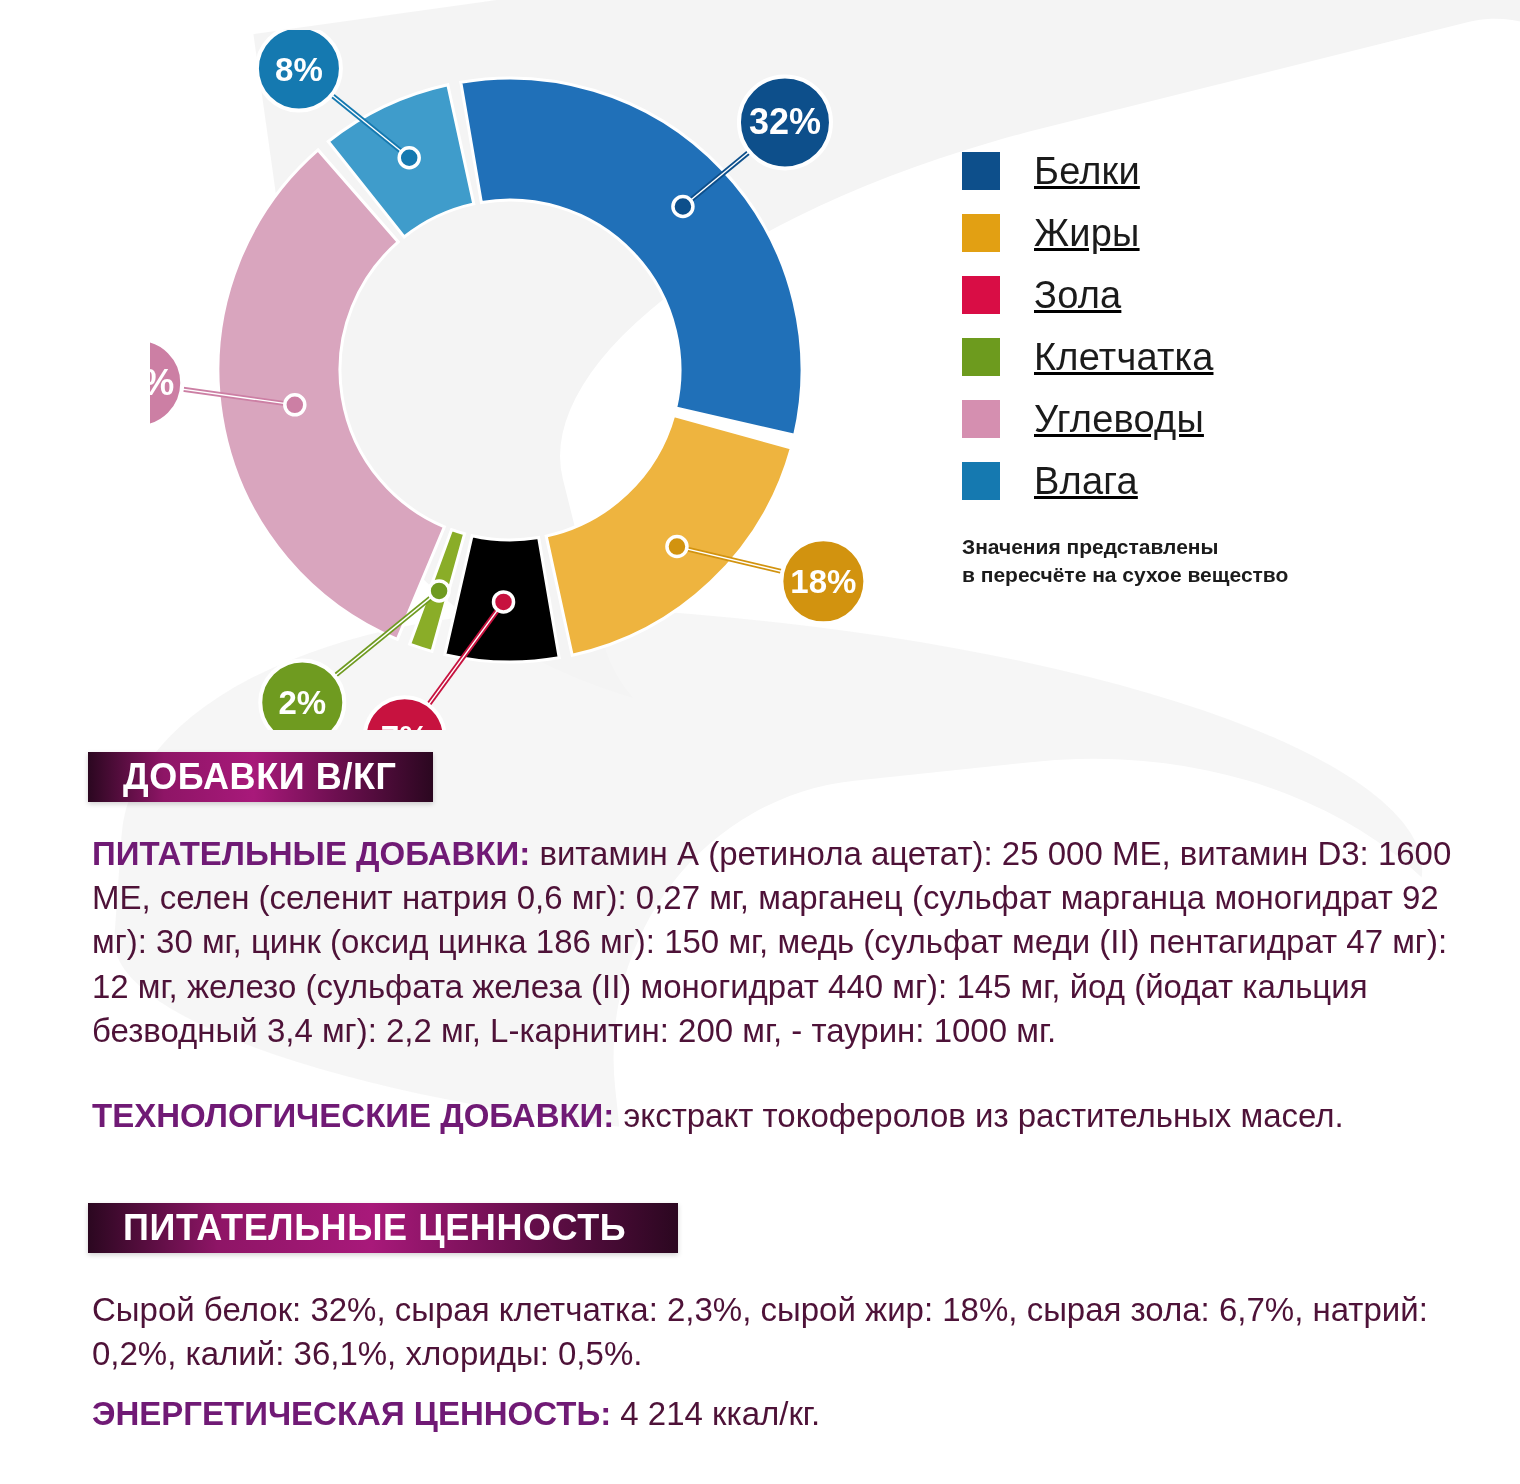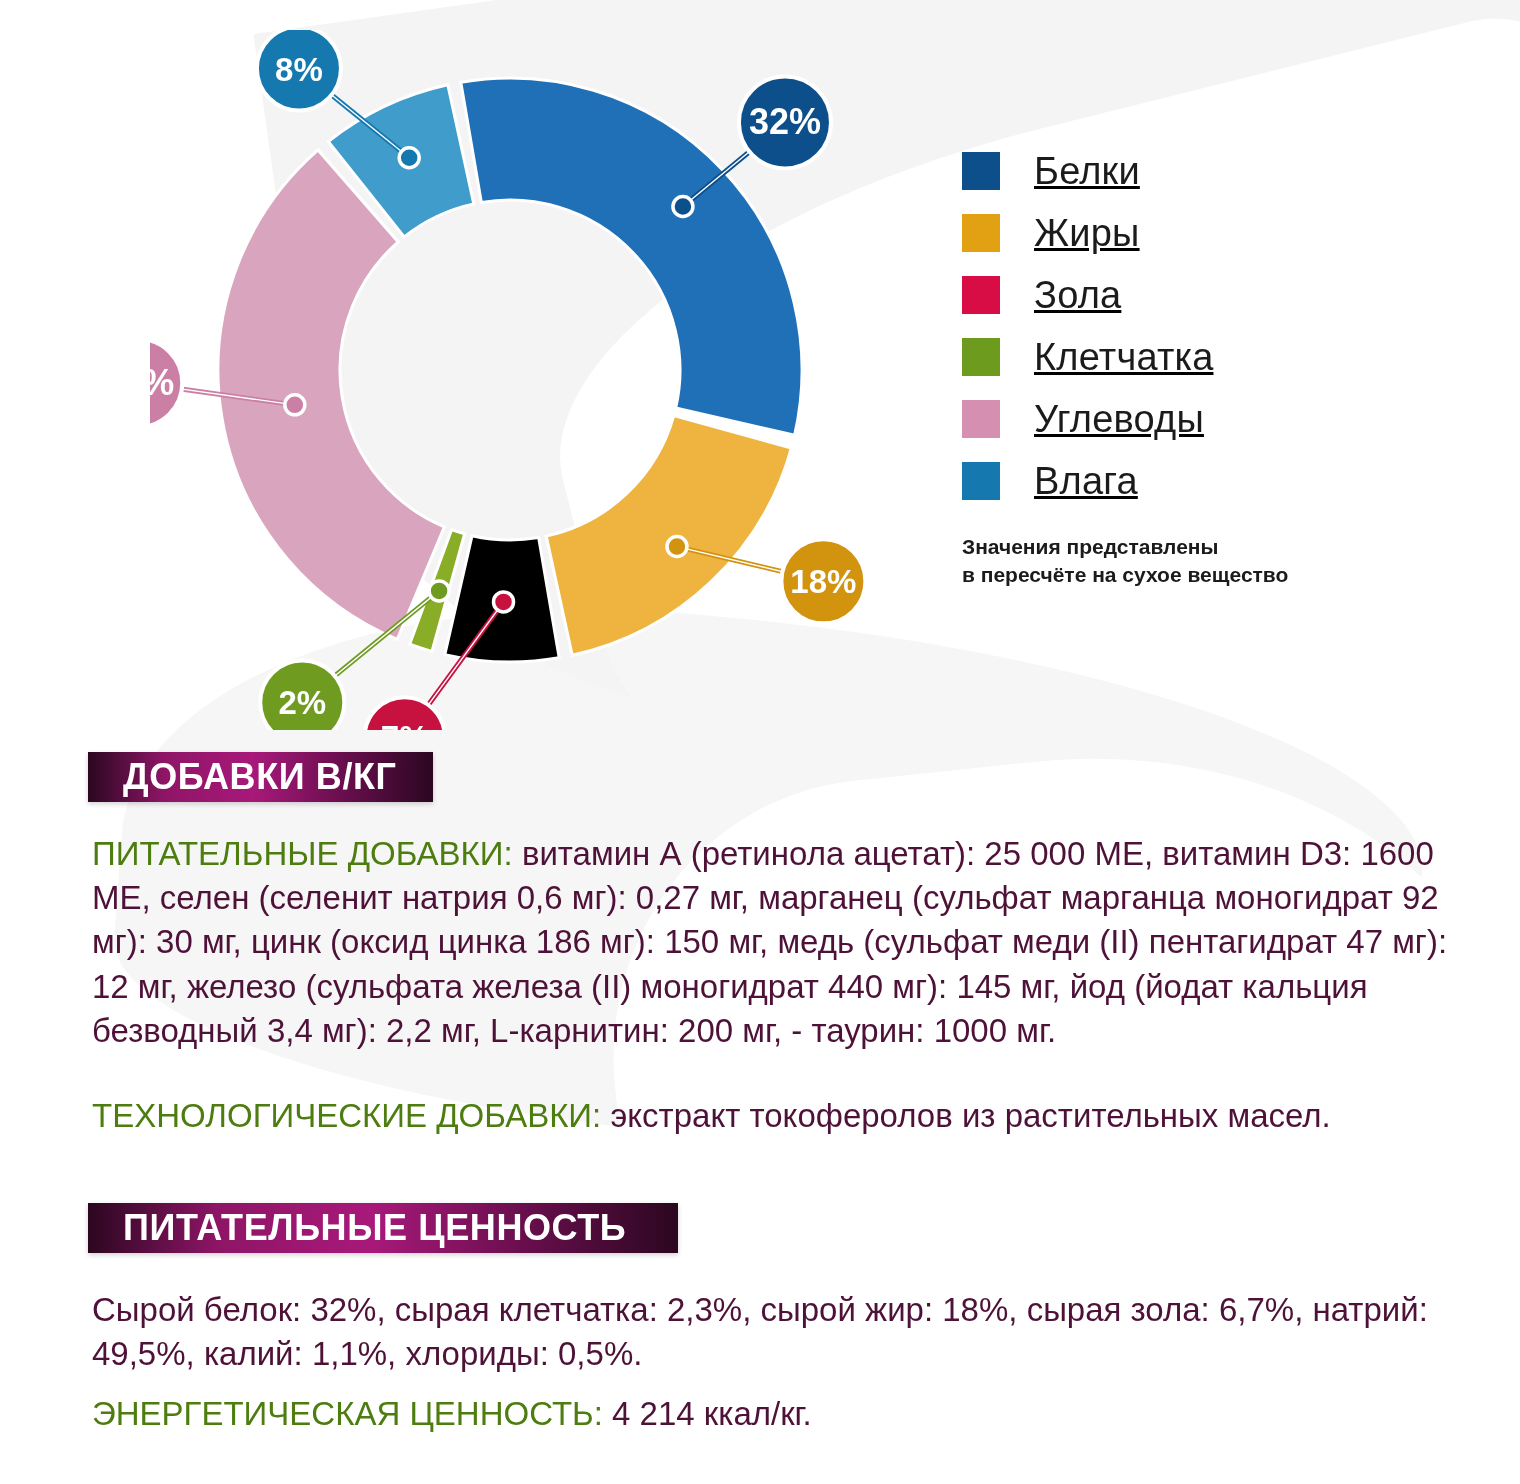--- a/index.html
+++ b/index.html
@@ -72,21 +72,21 @@
   #head-nutrition{left:88px;top:1203px;width:575px;}
 
   
   .body-text{
     position:absolute;
     color:#4e1238;
     font-size:33px;
     line-height:1.34;
     text-align:left;
   }
-  .body-text b{font-weight:normal;color:#4d7c0f;}
+  .body-text b{font-weight:bold;color:#701a75;}
   #additives-body{left:92px;top:832px;width:1372px;}
   #tech-line{left:92px;top:1094px;width:1372px;}
   #nutrition-body{left:92px;top:1288px;width:1372px;}
   #energy-line{left:92px;top:1392px;width:1372px;}
 </style>
 </head>
 <body>
 
 <div class="bg-swoosh sw1"></div>
 <div class="bg-swoosh sw2"></div>
@@ -189,19 +189,19 @@
   </div>
 
   <div class="body-text" id="tech-line">
     <b>ТЕХНОЛОГИЧЕСКИЕ ДОБАВКИ:</b><span> экстракт токоферолов из растительных масел.</span>
   </div>
 
   <div class="sec-head" id="head-nutrition">
     <span>ПИТАТЕЛЬНЫЕ ЦЕННОСТЬ</span>
   </div>
 
-  <div class="body-text" id="nutrition-body">Сырой белок: 32%, сырая клетчатка: 2,3%, сырой жир: 18%, сырая зола: 6,7%, натрий: 49,5%, калий: 1,1%, хлориды: 0,5%.</div>
+  <div class="body-text" id="nutrition-body">Сырой белок: 32%, сырая клетчатка: 2,3%, сырой жир: 18%, сырая зола: 6,7%, натрий: 0,2%, калий: 36,1%, хлориды: 0,5%.</div>
 
   <div class="body-text" id="energy-line">
     <b>ЭНЕРГЕТИЧЕСКАЯ ЦЕННОСТЬ:</b><span> 4 214 ккал/кг.</span>
   </div>
 
 </div>
 
 </body></html>

